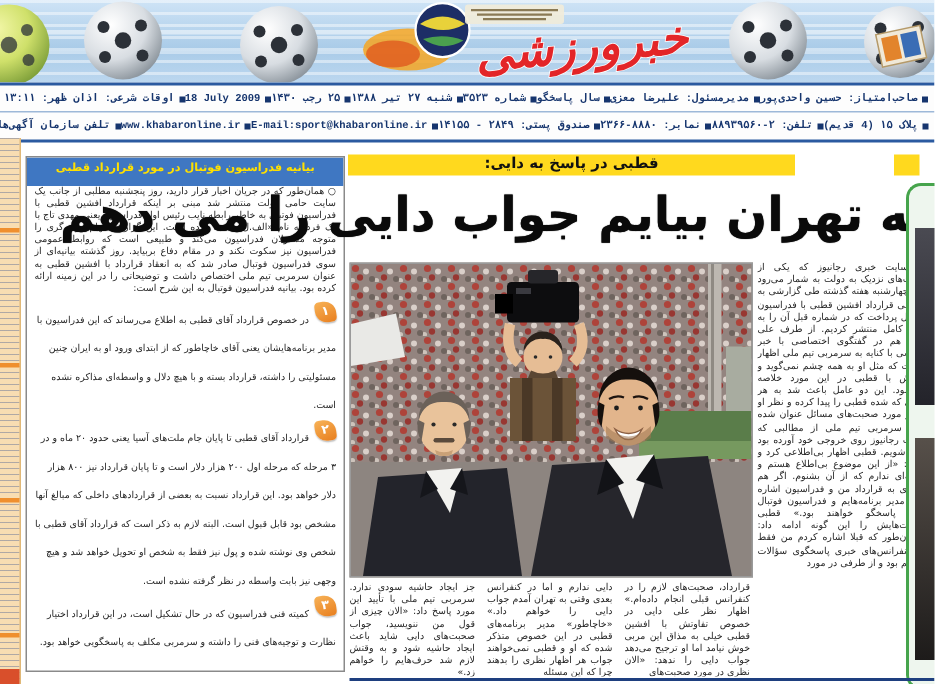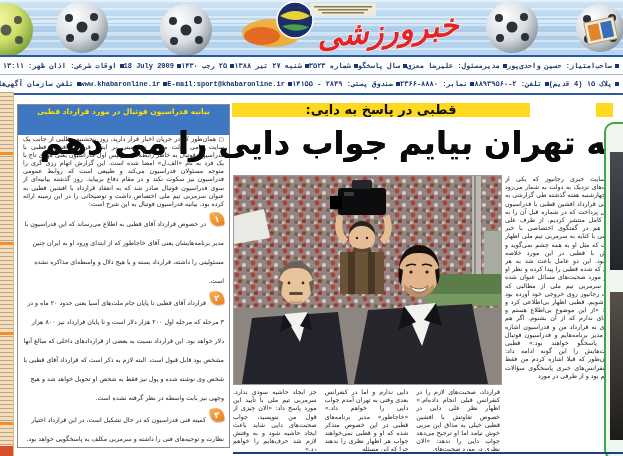--- a/index.html
+++ b/index.html
@@ -42,21 +42,21 @@
     border-right:1px solid #e0b877;
   }
   .leftstrip .sep{position:absolute;left:0;width:13px;height:3px;background:#ef8f2e;}
   .leftstrip .redend{position:absolute;left:0;bottom:0;width:13px;height:10px;background:#d94f2b;}
   
   .sidebox{
     position:absolute;left:17px;top:104px;width:211px;height:342px;
     border:1px solid #8a8a8a;background:#fff;overflow:hidden;
   }
   .sidehead{
-    height:30px;line-height:13px;background:#3f77c2;color:#ffe000;
+    height:19px;line-height:13px;background:#3f77c2;color:#ffe000;
     font-size:7.5px;font-weight:bold;text-align:center;
   }
   .sideheadline{
     font-size:14.5px;font-weight:bold;color:#101010;
     padding:2px 5px 1px 4px;letter-spacing:-.5px;
   }
   .sidetext{
     font-size:6.3px;line-height:8.1px;color:#222;
     text-align:justify;padding:0 5px;direction:rtl;
   }
@@ -64,21 +64,21 @@
   .badge{
     float:right;width:14px;height:14px;margin:1px 0 1px 4px;
     background:linear-gradient(160deg,#f7b257,#e87f1f);
     border-radius:3px 8px 3px 8px;transform:rotate(-8deg);
     color:#fff;font-size:8.5px;font-weight:bold;text-align:center;line-height:14px;
     box-shadow:0 1px 1px rgba(0,0,0,.25);
   }
   
   .kicker{
     position:absolute;left:232px;top:103px;width:298px;height:14px;
-    background:#ffd91e;color:#111;font-size:13px;font-weight:bold;
+    background:#ffd91e;color:#111;font-size:10px;font-weight:bold;
     text-align:center;line-height:14px;
   }
   .kicker-tab{position:absolute;left:596px;top:103px;width:17px;height:14px;background:#ffd91e;}
   .mainheadline{
     position:absolute;left:233px;top:116px;width:385px;height:54px;
     font-size:32px;font-weight:bold;color:#0a0a0a;letter-spacing:-1.5px;
     text-align:center;line-height:54px;direction:rtl;white-space:nowrap;
     text-shadow:0 0 .6px #000;
   }
   .photo{

